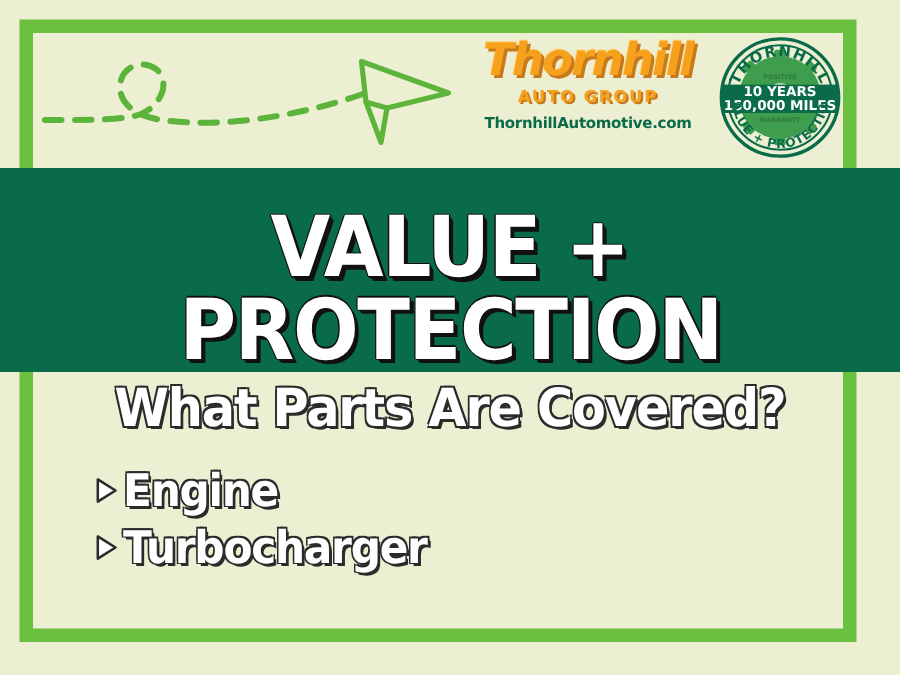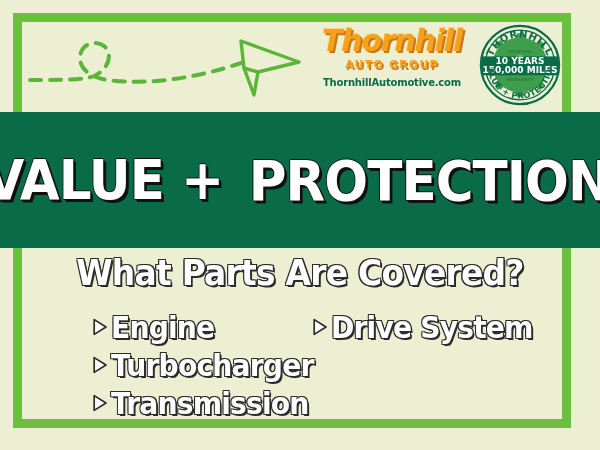--- a/index.html
+++ b/index.html
@@ -112,22 +112,22 @@
 
   
   #headline {
     position: absolute;
     left: 0;
     top: 112px;
     width: 600px;
     height: 136px;
     z-index: 6;
     display: flex;
-    flex-direction: row;
-    justify-content: center;
+    flex-direction: column;
+    justify-content: flex-end;
     align-items: center;
   }
   .headline-line {
     font-family: "DejaVu Sans", sans-serif;
     font-weight: bold;
     color: #ffffff;
     text-align: center;
     white-space: nowrap;
     line-height: 0.96;
     transform: scaleX(0.92);
@@ -174,21 +174,21 @@
   #cols {
     position: absolute;
     top: 60px;
     left: 0;
     width: 600px;
     display: flex;
   }
   .col {
     box-sizing: border-box;
   }
-  #col-left  { width: 300px; padding-left: 92px; }
+  #col-left  { width: 300px; padding-left: 63px; }
   #col-right { width: 300px; padding-left: 12px; }
 
   .item {
     display: flex;
     align-items: center;
     height: 38px;
   }
   .tri {
     flex: 0 0 auto;
     width: 16px;
@@ -296,37 +296,25 @@
           <span class="item-label">Engine</span>
         </div>
 
         <div class="item">
           <svg class="tri" viewBox="0 0 16 18">
               <path d="M2.2 1.6 L14 9 L2.2 16.4 Z" fill="#ffffff" stroke="#2b2b2b" stroke-width="1.7" stroke-linejoin="round"></path>
             </svg>
           <span class="item-label">Turbocharger</span>
         </div>
 
-        <div class="item">
-          <svg class="tri" viewBox="0 0 16 18">
-              <path d="M2.2 1.6 L14 9 L2.2 16.4 Z" fill="#ffffff" stroke="#2b2b2b" stroke-width="1.7" stroke-linejoin="round"></path>
-            </svg>
-          <span class="item-label">Transmission</span>
-        </div>
 
       </div>
 
       <div class="col" id="col-right">
 
 
-        <div class="item">
-          <svg class="tri" viewBox="0 0 16 18">
-              <path d="M2.2 1.6 L14 9 L2.2 16.4 Z" fill="#ffffff" stroke="#2b2b2b" stroke-width="1.7" stroke-linejoin="round"></path>
-            </svg>
-          <span class="item-label">Drive System</span>
-        </div>
 
       </div>
 
     </div>
   </div>
 
 </div>
 
 </body></html>

